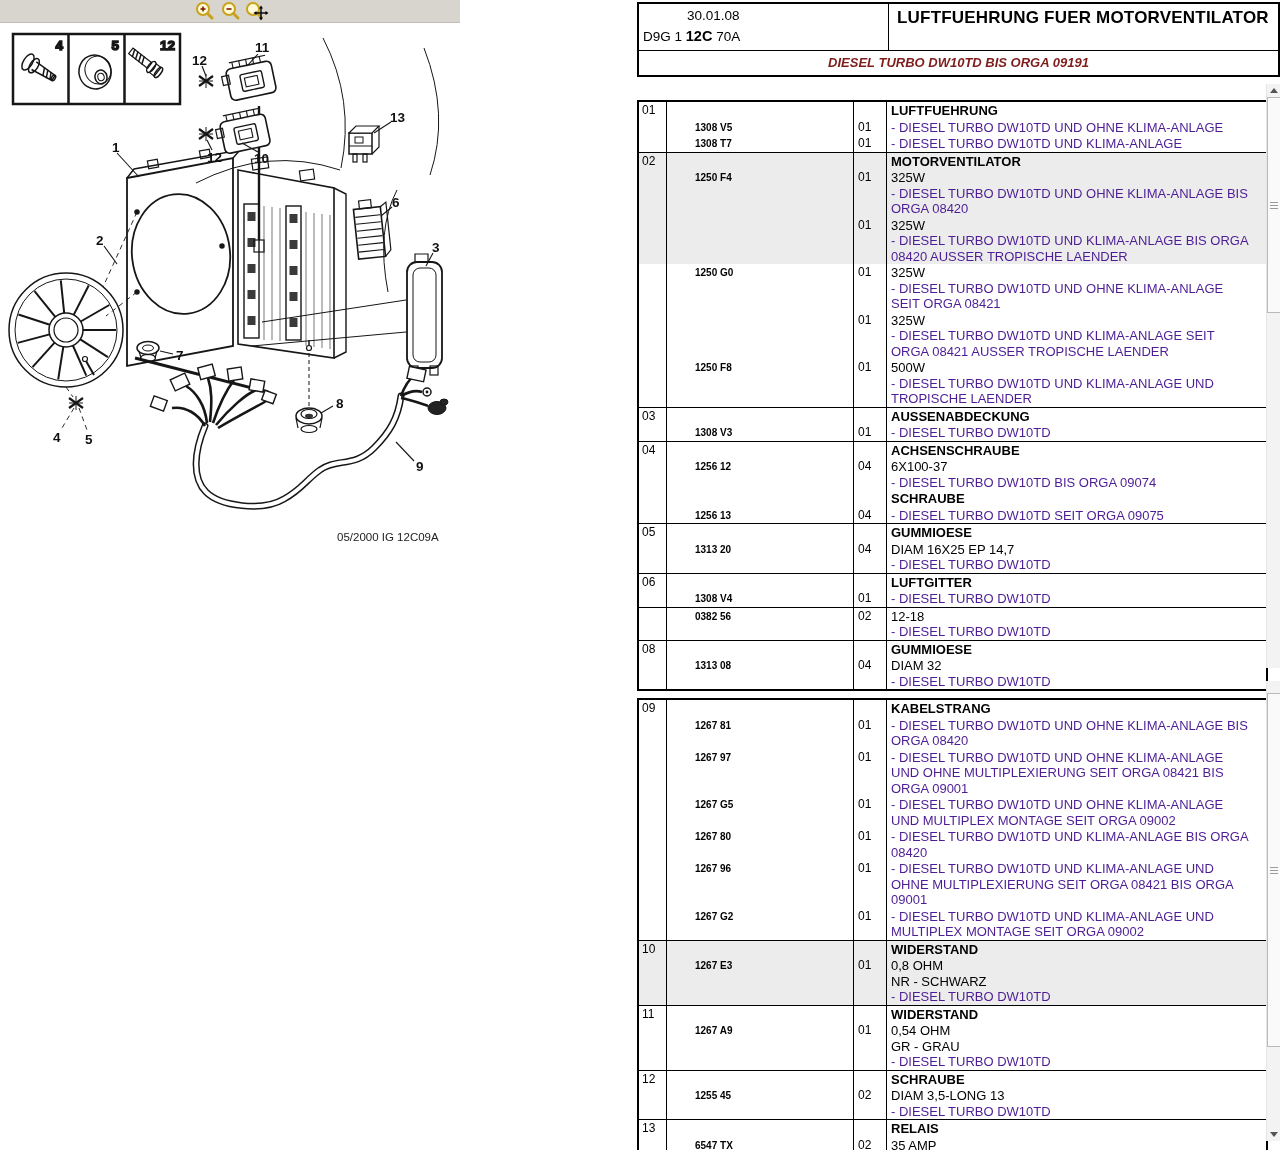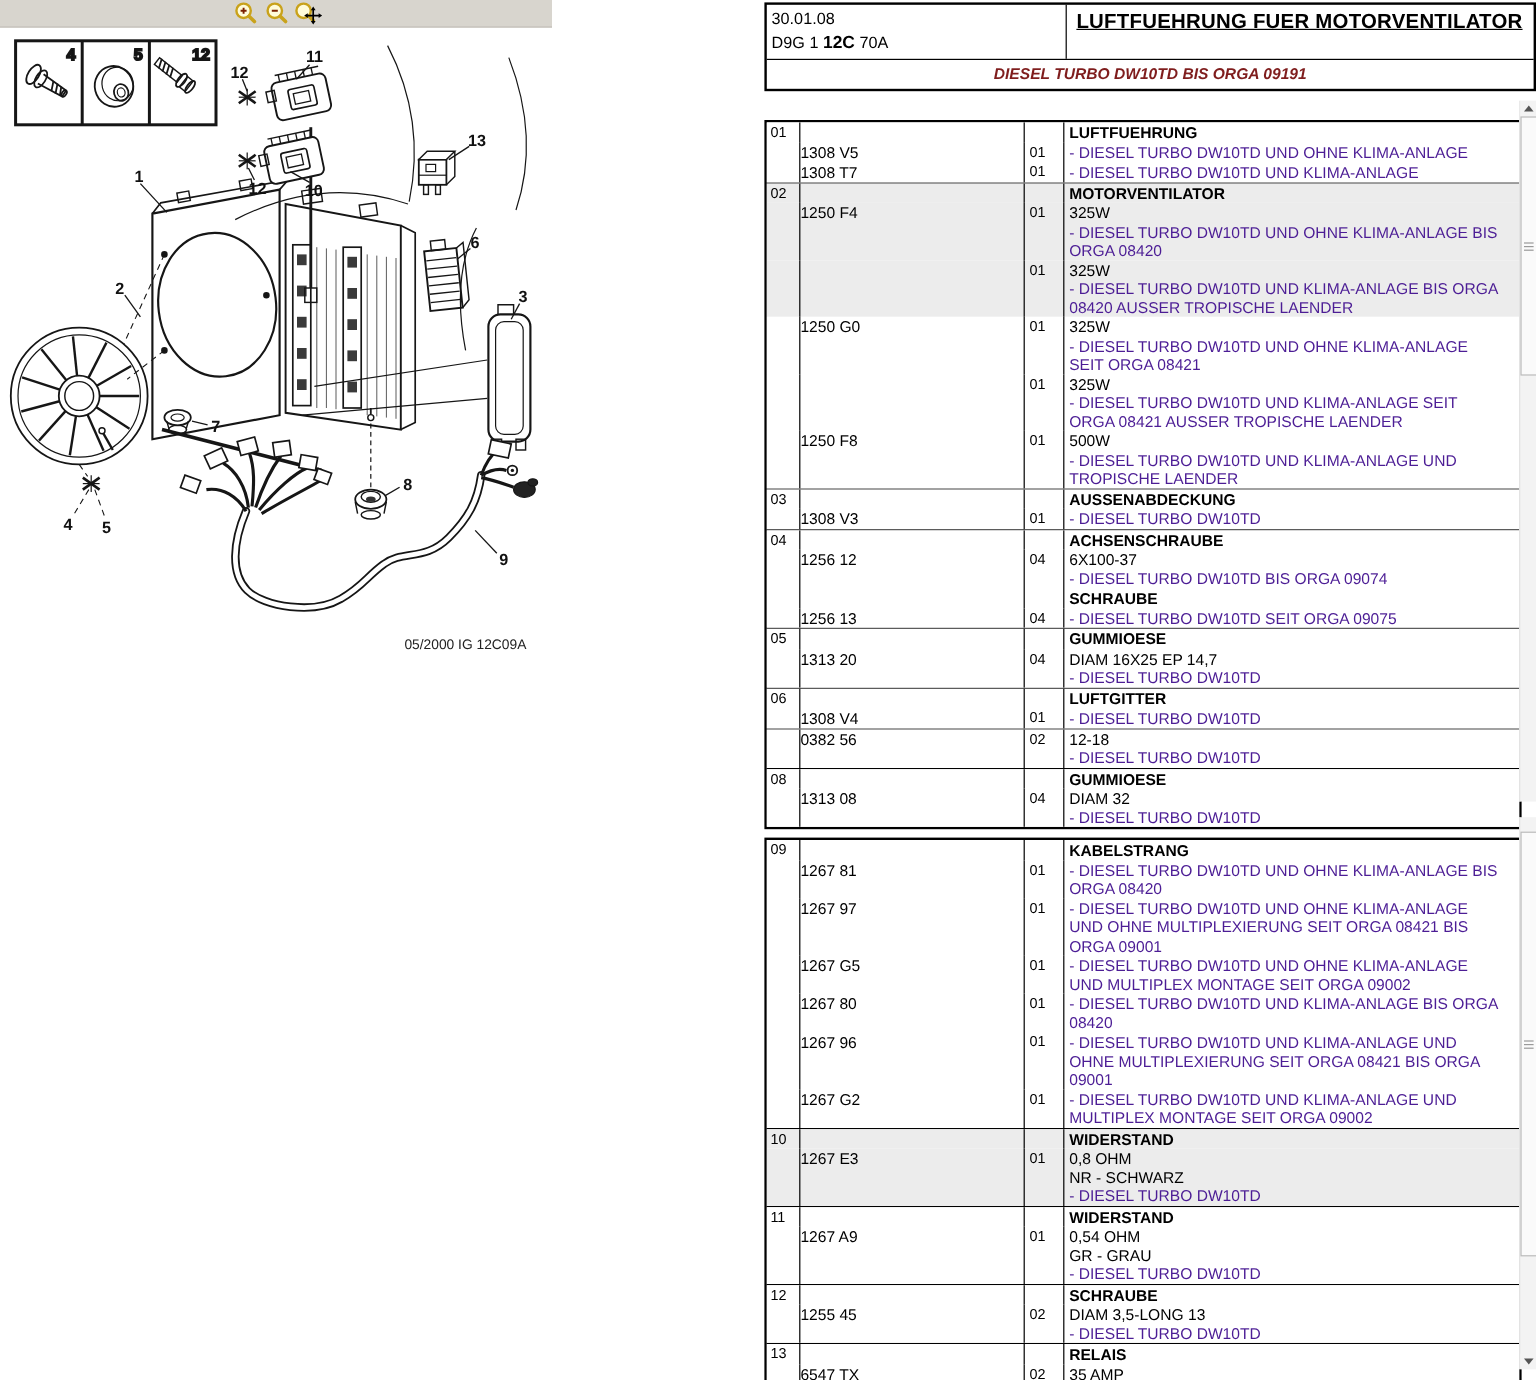--- a/index.html
+++ b/index.html
@@ -15,38 +15,38 @@
   #diagram{position:absolute;left:0;top:0;}
   .dline{stroke:#161616;fill:none;}
   .dlabel{font-family:"Liberation Sans",sans-serif;font-size:13.5px;font-weight:bold;fill:#111;}
   .caption{font-family:"Liberation Sans",sans-serif;font-size:11.5px;fill:#222;}
 
   
   .green{color:#7f1d1d;}
   #header-box{position:absolute;left:637px;top:2px;width:639px;border:2px solid #000;background:#fff;}
   #header-row1{display:flex;}
   #header-left{width:240px;border-right:1px solid #000;padding:2px 5px 3px 4px;}
-  #header-date{font-size:13.5px;line-height:20px;}
+  #header-date{font-size:13.5px;line-height:20px;margin-left:44px;}
   #header-code{font-size:13.5px;line-height:20px;}
   #header-code b{font-size:14.5px;text-align:right;}
-  #header-title{flex:1;padding:4px 6px 2px 8px;font-size:17px;font-weight:bold;letter-spacing:.2px;text-decoration:underline;}
+  #header-title{flex:1;padding:4px 6px 2px 8px;font-size:17px;font-weight:bold;letter-spacing:.2px;}
   #header-banner{border-top:1px solid #000;height:24px;text-align:center;font-size:13px;
                  font-style:italic;font-weight:bold;line-height:24px;}
 
   .parts-table{position:absolute;left:637px;width:627px;border:2px solid #000;background:#fff;margin-top:19px;}
   #table1{top:81px;}
   #table2{top:679px;}
   .prow{border-bottom:1px solid #000;}
   .prow:last-child{border-bottom:none;}
   .entry{display:grid;grid-template-columns:27px 187px 33px 1fr;background:#fff;}
   .entry.shaded{background:#ececec;}
   .cell{min-height:15.5px;line-height:15.5px;}
   .cell.ref,.cell.qty,.cell.desc{border-left:1px solid #000;}
   .cell.no{font-size:12px;padding:1px 0 0 3px;}
-  .cell.ref{font-size:13px;font-weight:normal;padding:1px 0 0 0;}
+  .cell.ref{font-size:10px;font-weight:bold;padding:1px 0 0 28px;}
   .cell.qty{font-size:12px;padding:1px 0 0 4px;}
   .cell.desc{font-size:13px;padding:1px 12px 0 4px;}
   .desc .hl{font-weight:bold;font-size:13px;}
   .desc .bl{font-weight:normal;}
   .desc .gl{color:#4c1d95;}
   .entry.spacer-row .cell{min-height:10px;line-height:10px;}
 
   
   .vsb{position:absolute;left:1266px;width:14px;background:#f3f3f3;
        border-left:1px solid #e6e6e6;border-right:1px solid #e6e6e6;}

